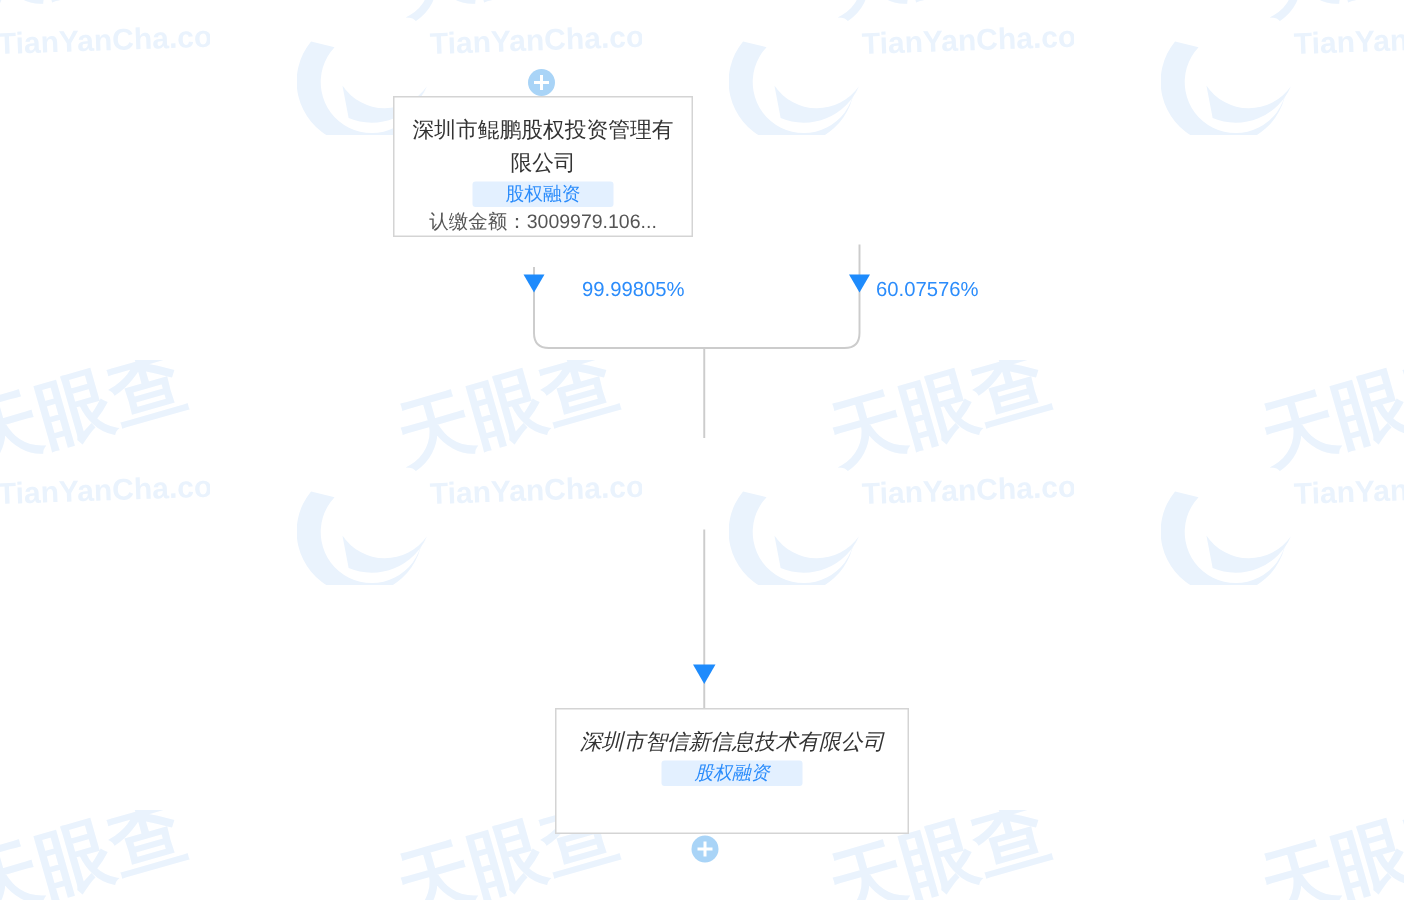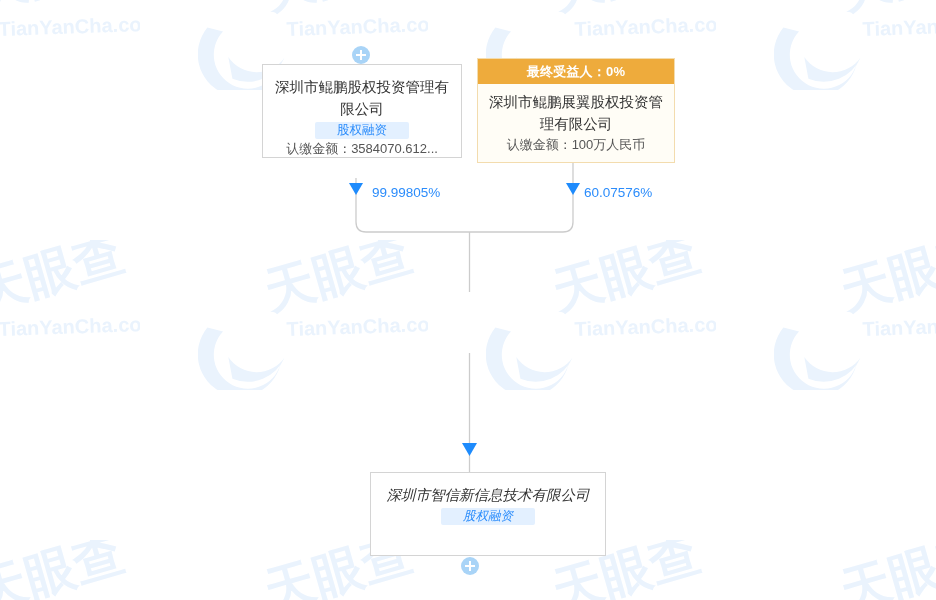--- a/index.html
+++ b/index.html
@@ -158,21 +158,21 @@
 
   
   .edge-label {
     position: absolute;
     font-size: 13.5px;
     color: #2b8cfb;
     white-space: nowrap;
     z-index: 3;
     line-height: 18px;
   }
-  #label-pct-1 { left: 372px; top: 184px; }
+  #label-pct-1 { left: 388px; top: 184px; }
   #label-pct-2 { left: 584px; top: 184px; }
 </style>
 </head>
 <body>
 
 <div id="watermark-layer">
     <div class="wm-tile" style="left: -90px; top: -60px;"><svg width="230" height="150" viewBox="0 0 230 150">
         <g transform="rotate(-16 115 75)">
           <path d="M10,58 a42,42 0 1,0 62,52 a34,34 0 1,1 -48,-44 z" fill="#eaf3fd"></path>
           <path d="M22,92 a34,34 0 0,0 54,16 a40,40 0 0,1 -56,6 z" fill="#eaf3fd"></path>
@@ -286,28 +286,23 @@
 
 <div id="graph">
 
   <div id="expand-top" class="expand-btn"></div>
 
   <div id="node-shareholder-1" class="node">
     <div class="node-name">深圳市鲲鹏股权投资管理有限公司</div>
     <div>
       <span class="tag">股权融资</span>
     </div>
-    <div class="node-amount">认缴金额：3584070.612...</div>
+    <div class="node-amount">认缴金额：3009979.106...</div>
   </div>
 
-  <div id="node-shareholder-2" class="node">
-    <div class="beneficiary-header">最终受益人：0%</div>
-    <div class="node-name">深圳市鲲鹏展翼股权投资管理有限公司</div>
-    <div class="node-amount">认缴金额：100万人民币</div>
-  </div>
 
   <div id="label-pct-1" class="edge-label">99.99805%</div>
   <div id="label-pct-2" class="edge-label">60.07576%</div>
 
 
   <div id="node-sub-1" class="node">
     <div class="node-name">深圳市智信新信息技术有限公司</div>
     <div>
       <span class="tag">股权融资</span>
     </div>

